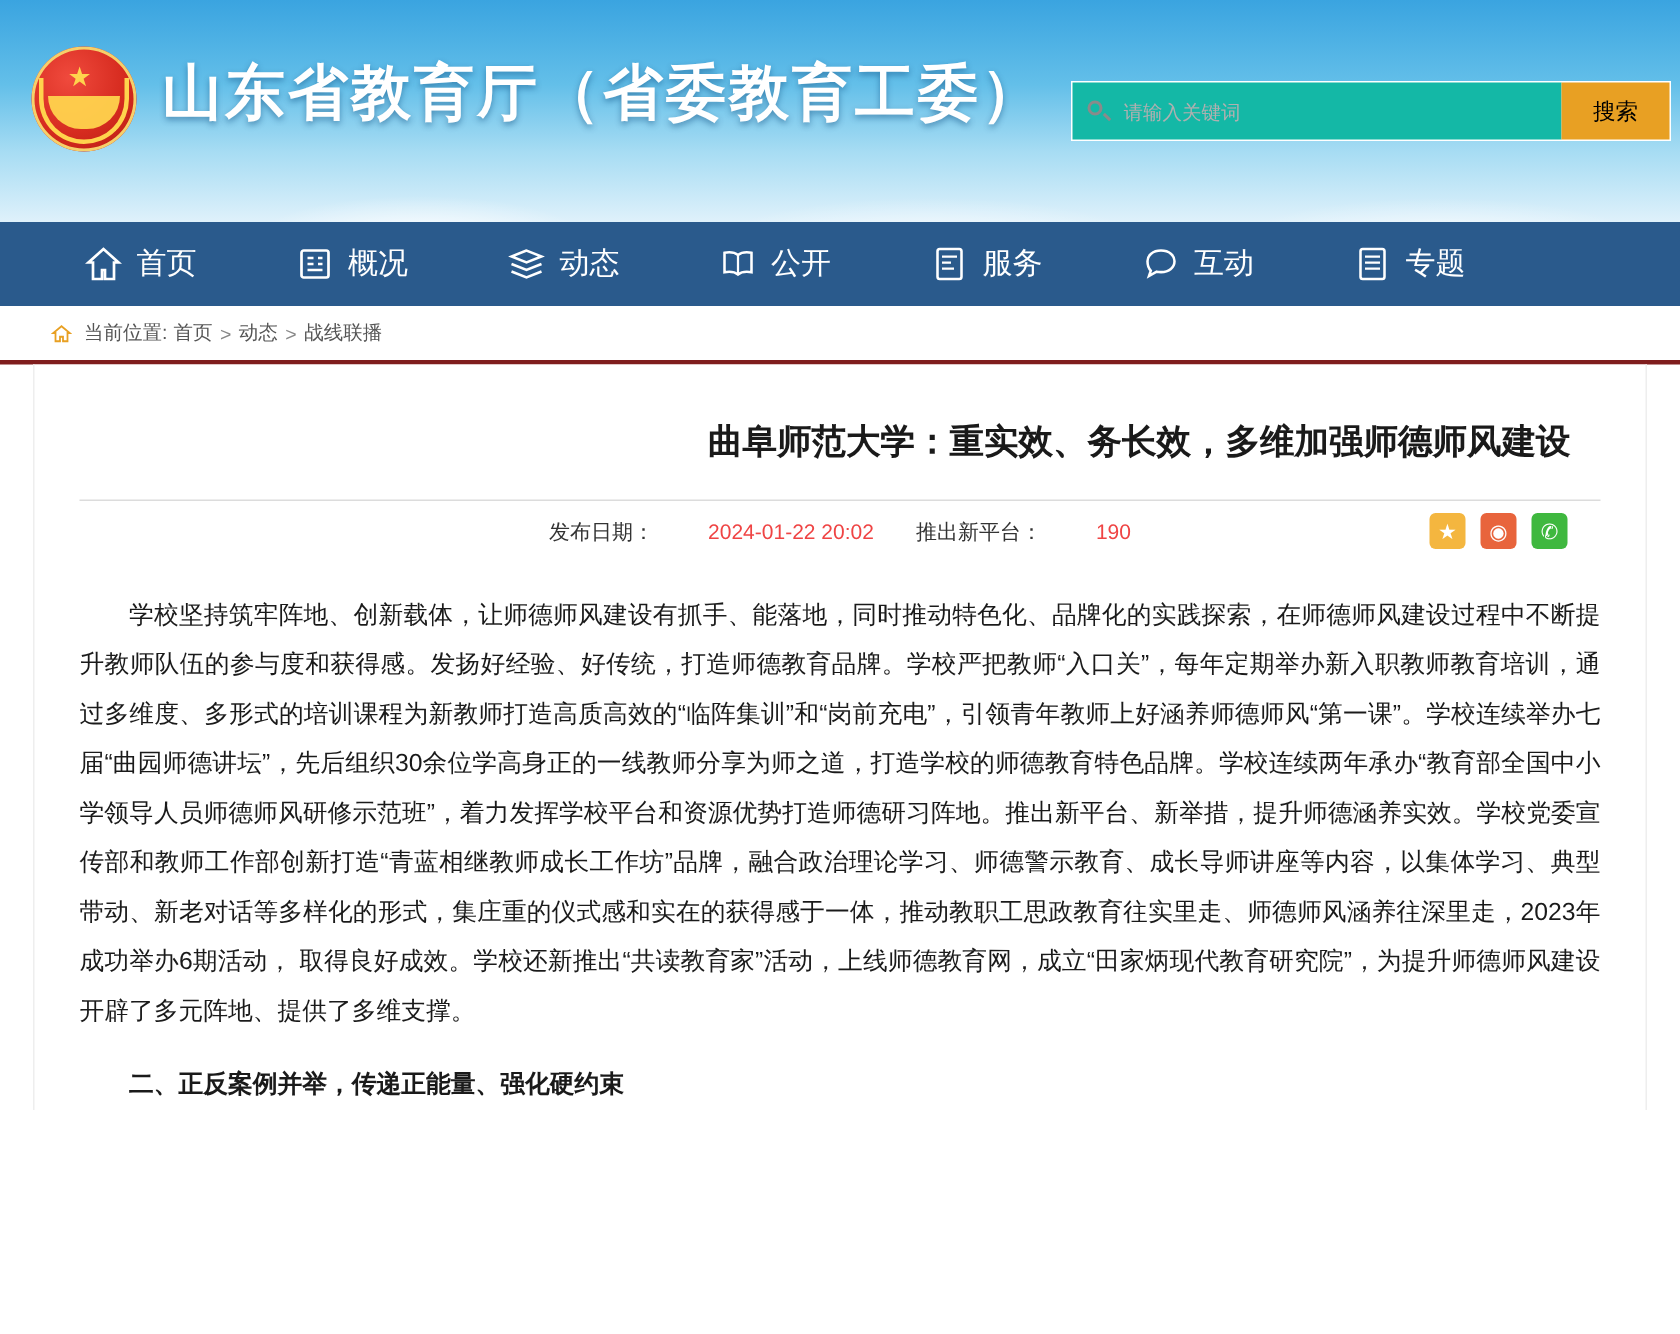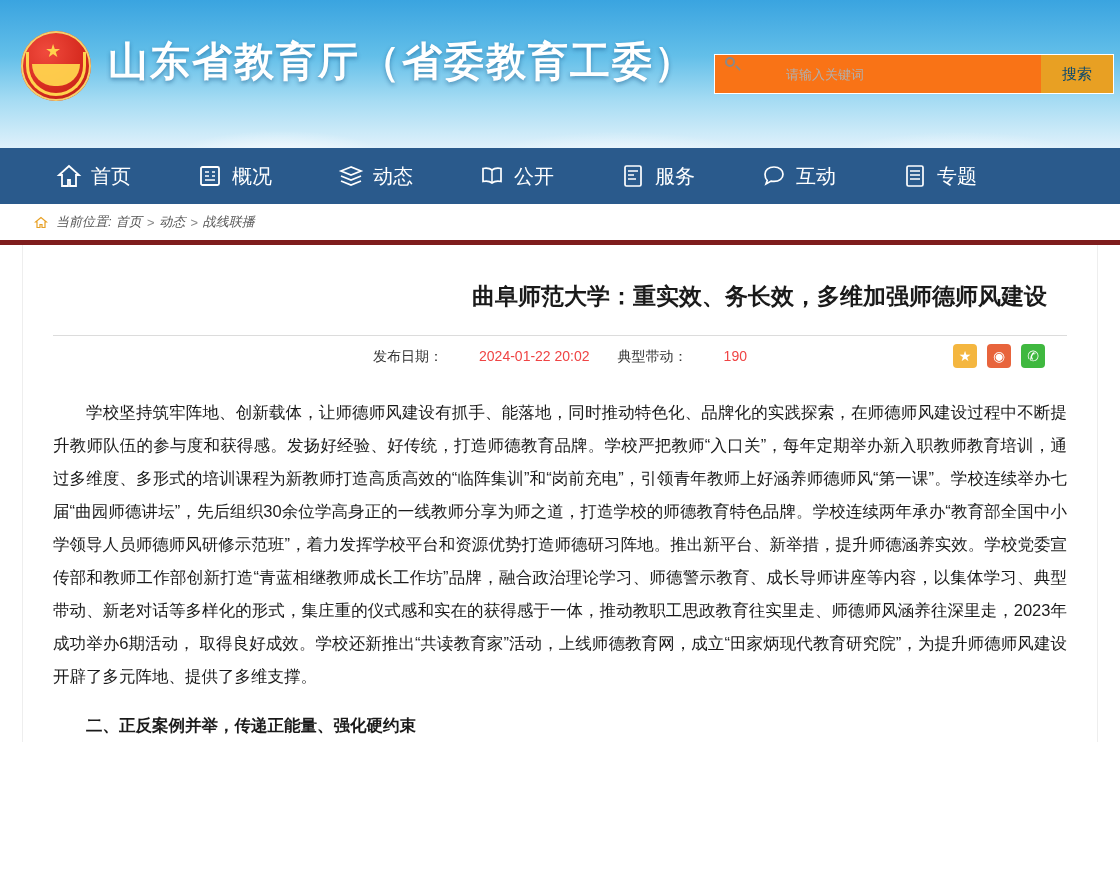--- a/index.html
+++ b/index.html
@@ -89,23 +89,23 @@
     display: flex;
     align-items: stretch;
     height: 40px;
     border: 1px solid #ffffff;
     background: #ffffff;
     box-sizing: border-box;
   }
   .search-box {
     width: 310px;
     display: flex;
+    align-items: center;
     padding: 0 8px;
-    background: #f97316;
-    gap: 37px;
+    background: #14b8a6;
   }
   .search-icon {
     width: 18px; height: 18px;
     flex: 0 0 18px;
     position: relative;
     margin-right: 6px;
   }
   .search-icon::before {
     content: "";
     position: absolute;
@@ -129,21 +129,21 @@
     font-size: 13px;
     color: #333;
     width: 100%;
     font-family: "Liberation Sans", sans-serif;
     background: transparent;
   }
   .search-input::placeholder { color: #b0b0b0; }
   .search-btn {
     width: 72px;
     background: #e8a023;
-    color: #0c4a6e;
+    color: #000000;
     font-size: 15px;
     display: flex;
     align-items: center;
     justify-content: center;
     cursor: pointer;
     border: none;
     font-family: "Liberation Sans", sans-serif;
   }
 
   
@@ -171,27 +171,26 @@
     position: relative;
     display: inline-block;
   }
   .nav-icon svg { display: block; }
   .nav-label { line-height: 1; }
 
   
   .breadcrumb {
     height: 36px;
     background: #ffffff;
-    border-bottom: 5px solid #7f1d1d;
+    border-bottom: 3px solid #7f1d1d;
     display: flex;
     align-items: center;
     padding-left: 34px;
     font-size: 13px;
     color: #555;
-    font-style: italic;
   }
   .home-mini {
     width: 14px; height: 13px;
     margin-right: 8px;
     position: relative;
     display: inline-block;
   }
   .breadcrumb a {
     color: #555;
     text-decoration: none;
@@ -380,21 +379,21 @@
 
 <div class="content">
 
   <div class="article-title">曲阜师范大学：重实效、务长效，多维加强师德师风建设</div>
 
   <div class="meta-bar">
     <span class="meta-item">
       <span class="m-label">发布日期：</span><span class="m-value">2024-01-22 20:02</span>
     </span>
     <span class="meta-item">
-      <span class="m-label">典型带动：</span><span class="m-value">190</span>
+      <span class="m-label">推出新平台：</span><span class="m-value">190</span>
     </span>
     <span class="share-icons">
       <span class="share-ico ico-fav">★</span>
       <span class="share-ico ico-weibo">◉</span>
       <span class="share-ico ico-wechat">✆</span>
     </span>
   </div>
 
   <div class="article-body">
     <p>学校坚持筑牢阵地、创新载体，让师德师风建设有抓手、能落地，同时推动特色化、品牌化的实践探索，在师德师风建设过程中不断提升教师队伍的参与度和获得感。发扬好经验、好传统，打造师德教育品牌。学校严把教师“入口关”，每年定期举办新入职教师教育培训，通过多维度、多形式的培训课程为新教师打造高质高效的“临阵集训”和“岗前充电”，引领青年教师上好涵养师德师风“第一课”。学校连续举办七届“曲园师德讲坛”，先后组织30余位学高身正的一线教师分享为师之道，打造学校的师德教育特色品牌。学校连续两年承办“教育部全国中小学领导人员师德师风研修示范班”，着力发挥学校平台和资源优势打造师德研习阵地。推出新平台、新举措，提升师德涵养实效。学校党委宣传部和教师工作部创新打造“青蓝相继教师成长工作坊”品牌，融合政治理论学习、师德警示教育、成长导师讲座等内容，以集体学习、典型带动、新老对话等多样化的形式，集庄重的仪式感和实在的获得感于一体，推动教职工思政教育往实里走、师德师风涵养往深里走，2023年成功举办6期活动， 取得良好成效。学校还新推出“共读教育家”活动，上线师德教育网，成立“田家炳现代教育研究院”，为提升师德师风建设开辟了多元阵地、提供了多维支撑。</p>

